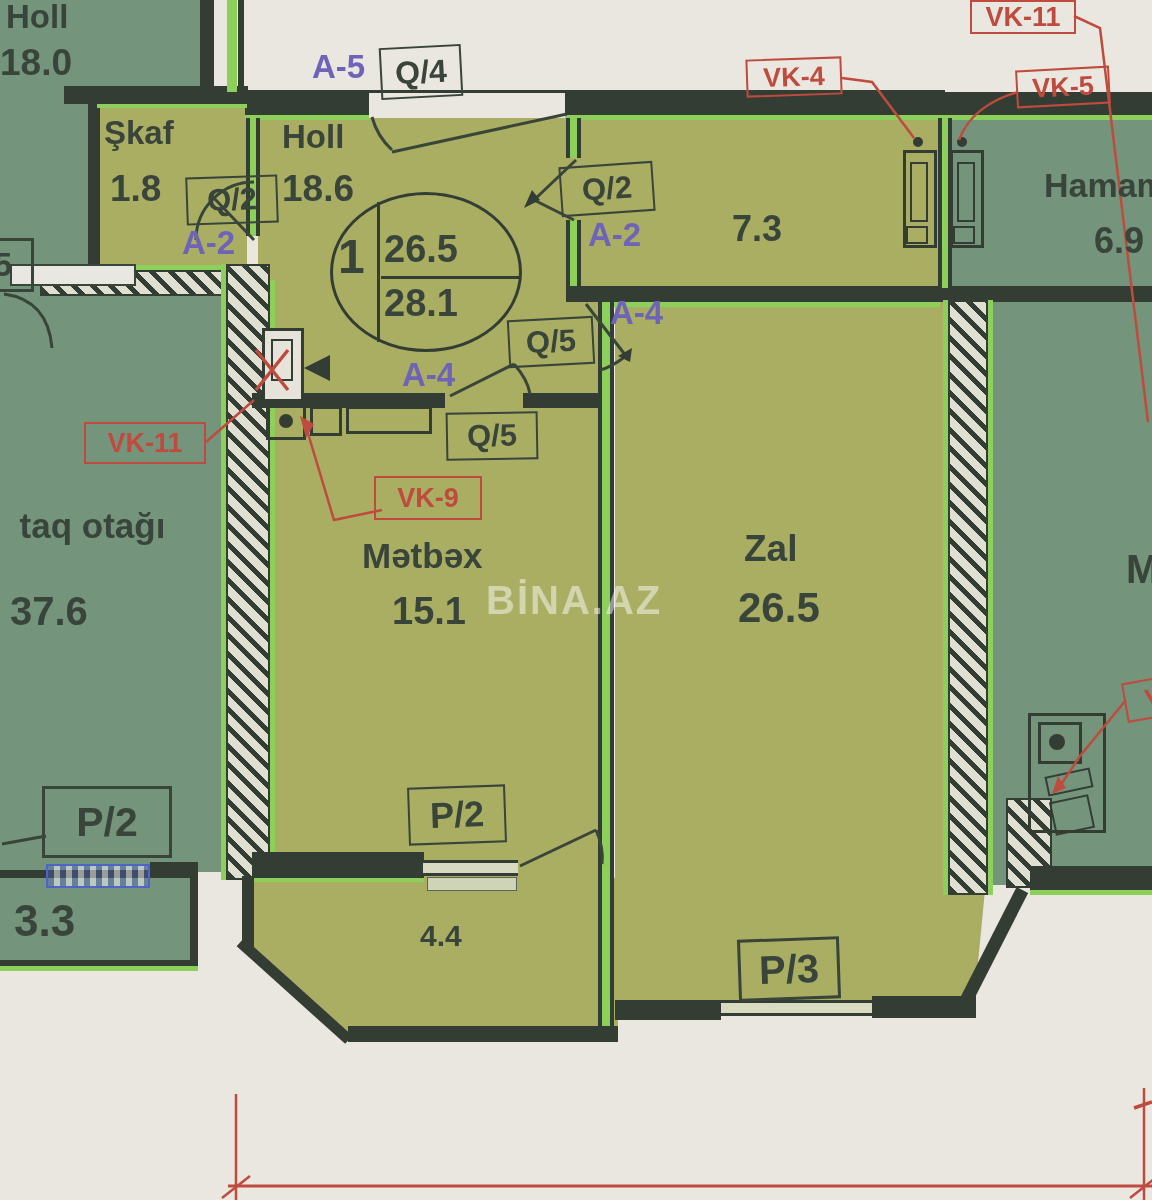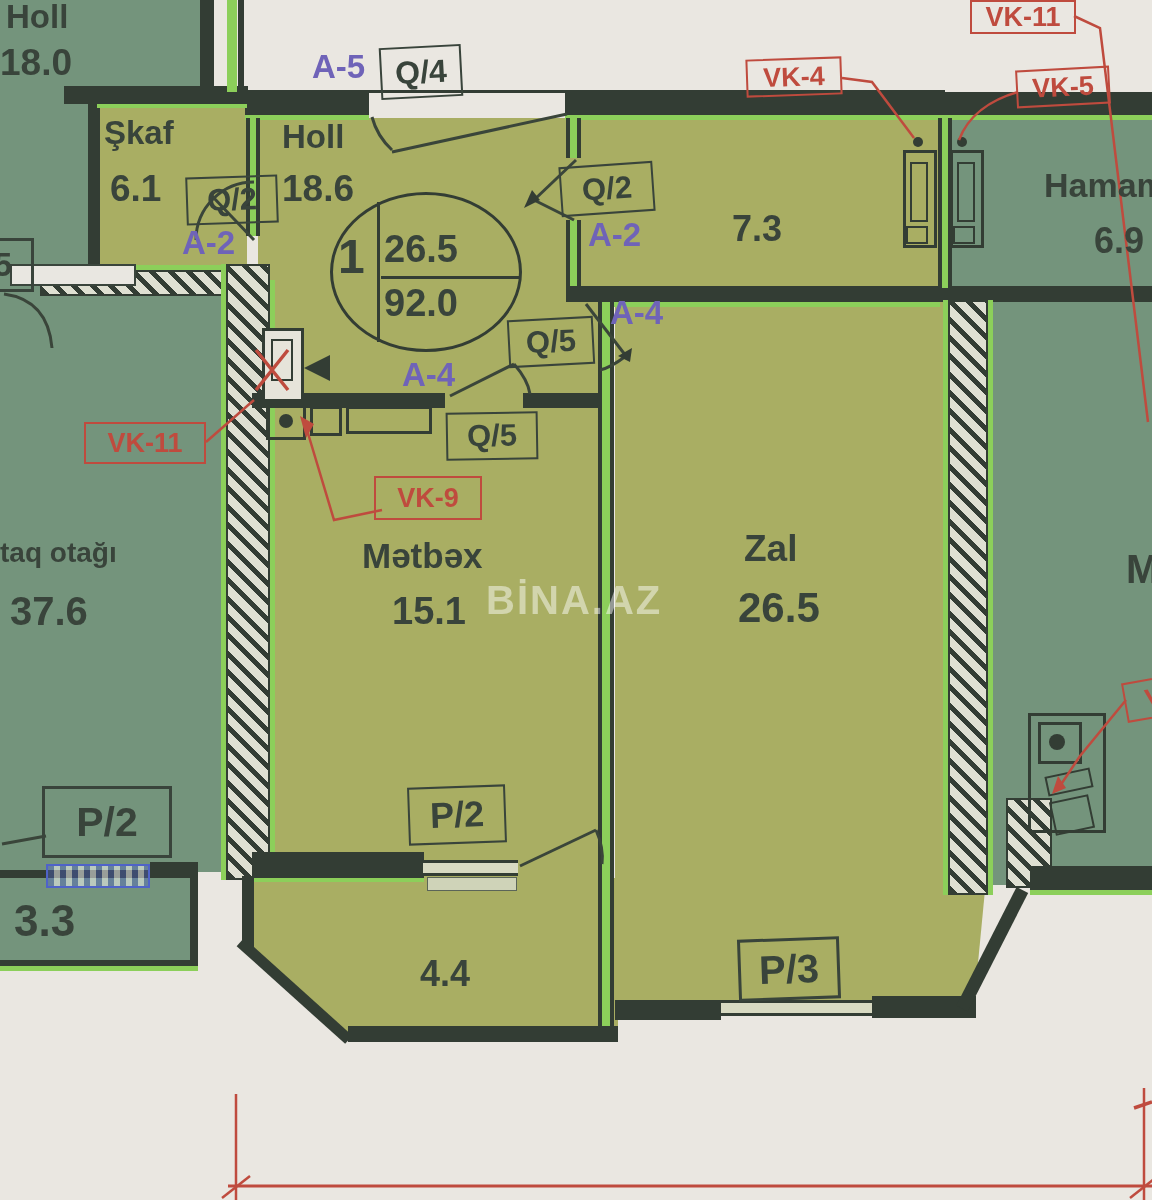--- a/index.html
+++ b/index.html
@@ -113,21 +113,21 @@
   <div class="obox" style="left:1028px;top:713px;width:78px;height:120px;"></div>
   <div class="obox" style="left:1038px;top:722px;width:44px;height:42px;"></div>
   <div class="obox2" style="left:1046px;top:772px;width:46px;height:20px;transform:rotate(-12deg);"></div>
   <div class="obox2" style="left:1052px;top:798px;width:40px;height:34px;transform:rotate(-12deg);"></div>
 
   <div class="ellipse" style="left:330px;top:192px;width:192px;height:160px;"></div>
   <div class="w" style="left:377px;top:202px;width:3px;height:140px;background:#333d34;"></div>
   <div class="w" style="left:381px;top:276px;width:138px;height:3px;background:#333d34;"></div>
   <div class="txt" style="left:338px;top:232px;width:38px;font-size:48px;">1</div>
   <div class="txt" style="left:384px;top:230px;width:135px;font-size:38px;">26.5</div>
-  <div class="txt" style="left:384px;top:284px;width:135px;font-size:38px;">92.0</div>
+  <div class="txt" style="left:384px;top:284px;width:135px;font-size:38px;">28.1</div>
 
   <svg class="overlay" width="1152" height="1200" viewBox="0 0 1152 1200">
     <g stroke="#3a453a" stroke-width="3" fill="none">
       <path d="M567,114 L392,152"></path>
         <path d="M392,150 Q377,136 372,117"></path>
       <path d="M196,240 A58,58 0 0 1 254,182"></path>
         <path d="M254,240 L212,196"></path>
       <path d="M576,160 L534,200"></path>
         <path d="M534,200 Q562,214 574,220"></path>
       <path d="M586,304 L626,356"></path>
@@ -165,34 +165,34 @@
     </g>
     <g fill="#bf4b3e" stroke="none">
       <polygon points="300,416 314,424 306,438"></polygon>
       <polygon points="1052,794 1066,788 1058,776"></polygon>
     </g>
   </svg>
 
   <div class="txtl" style="left:6px;top:0;width:110px;font-size:33px;">Holl</div>
   <div class="txtl" style="left:0;top:44px;width:110px;font-size:37px;">18.0</div>
   <div class="txt" style="left:104px;top:116px;width:110px;font-size:33px;">Şkaf</div>
-  <div class="txt" style="left:110px;top:170px;width:90px;font-size:37px;">6.1</div>
+  <div class="txt" style="left:110px;top:170px;width:90px;font-size:37px;">1.8</div>
   <div class="txt" style="left:282px;top:120px;width:120px;font-size:33px;">Holl</div>
   <div class="txt" style="left:282px;top:170px;width:120px;font-size:37px;">18.6</div>
   <div class="txt" style="left:732px;top:210px;width:95px;font-size:36px;">7.3</div>
   <div class="txtl" style="left:1044px;top:168px;width:170px;font-size:34px;">Hamam</div>
   <div class="txtl" style="left:1094px;top:222px;width:110px;font-size:36px;">6.9</div>
-  <div class="txtl" style="left:0;top:538px;width:185px;font-size:28px;">taq otağı</div>
+  <div class="txtl" style="left:0;top:508px;width:185px;font-size:35px;text-align:center;">taq otağı</div>
   <div class="txtl" style="left:10px;top:590px;width:120px;font-size:40px;">37.6</div>
   <div class="txt" style="left:362px;top:538px;width:165px;font-size:35px;">Mətbəx</div>
   <div class="txt" style="left:392px;top:592px;width:110px;font-size:38px;">15.1</div>
   <div class="txt" style="left:744px;top:530px;width:95px;font-size:37px;">Zal</div>
   <div class="txt" style="left:738px;top:586px;width:120px;font-size:42px;">26.5</div>
   <div class="txtl" style="left:14px;top:898px;width:95px;font-size:44px;">3.3</div>
-  <div class="txt" style="left:420px;top:920px;width:95px;font-size:36px;margin-top:35px;">4.4</div>
+  <div class="txt" style="left:420px;top:920px;width:95px;font-size:30px;">4.4</div>
   <div class="txtl" style="left:1126px;top:548px;width:60px;font-size:40px;">M</div>
   <div class="wm" style="left:486px;top:578px;">BİNA.AZ</div>
 
   <div class="purple" style="left:312px;top:48px;">A-5</div>
   <div class="tag" style="left:380px;top:46px;width:82px;height:52px;font-size:32px;border-width:2.5px;transform:rotate(-3deg);">Q/4</div>
   <div class="tag" style="left:186px;top:176px;width:92px;height:48px;font-size:31px;border-width:2.5px;transform:rotate(-2deg);">Q/2</div>
   <div class="purple" style="left:182px;top:224px;">A-2</div>
   <div class="tag" style="left:560px;top:164px;width:94px;height:50px;font-size:31px;border-width:2.5px;transform:rotate(-4deg);">Q/2</div>
   <div class="purple" style="left:588px;top:216px;">A-2</div>
   <div class="purple" style="left:610px;top:294px;">A-4</div>

